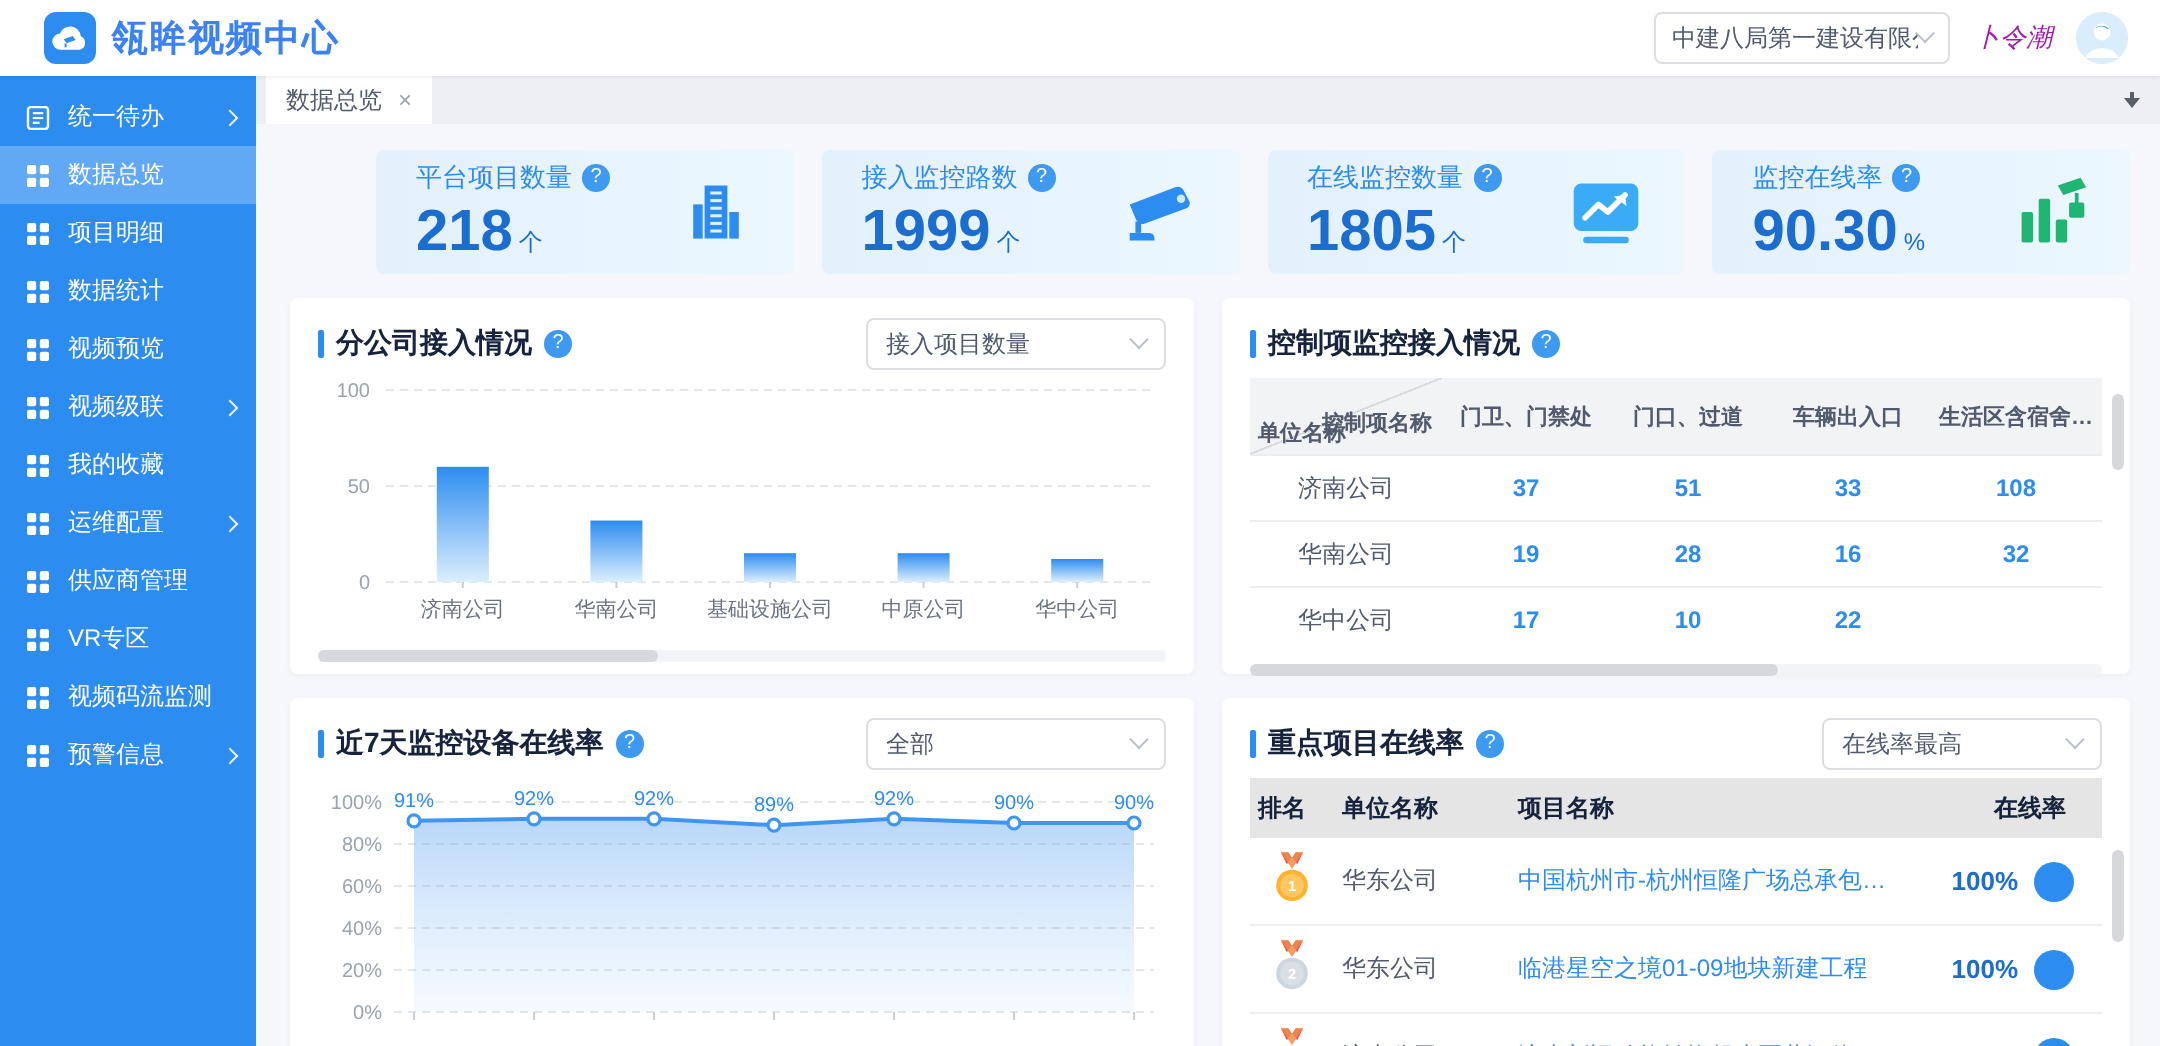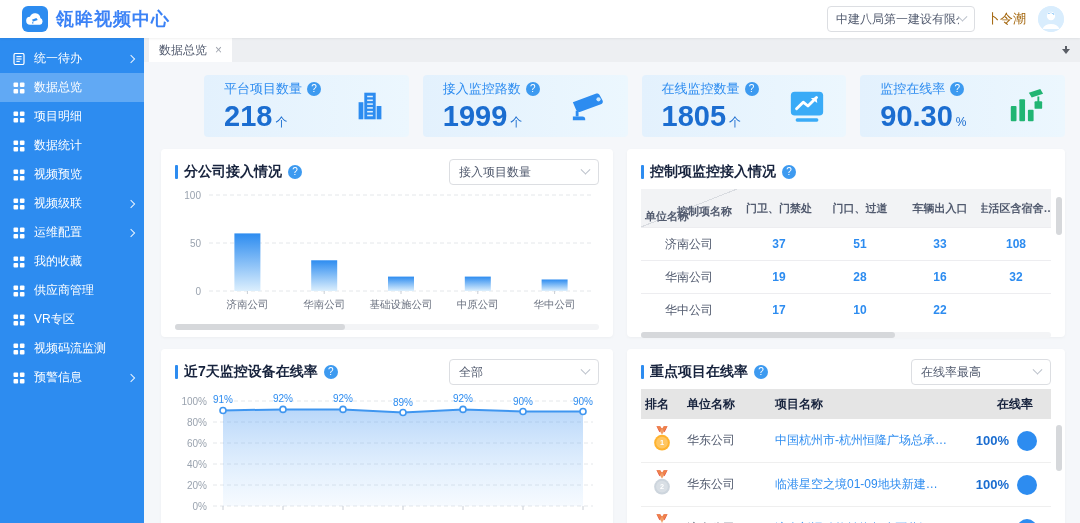--- a/index.html
+++ b/index.html
@@ -11,27 +11,27 @@
          box-shadow:0 1px 2px rgba(0,0,0,.06); position:relative; z-index:5; }
   .logo { width:26px; height:26px; border-radius:6px; background:#2d8cf0; margin-left:6px;
           display:flex; align-items:center; justify-content:center; }
   .app-title { font-size:18px; font-weight:bold; color:#3b82f6; margin-left:8px; letter-spacing:1px; }
   .hdr-right { margin-left:auto; display:flex; align-items:center; gap:12px; }
   .org-select { width:148px; height:26px; border:1px solid #dcdee2; border-radius:4px; background:#fff;
     display:flex; align-items:center; padding:0 8px; font-size:12px; color:#515a6e; cursor:pointer; }
   .org-select .val { flex:1; white-space:nowrap; overflow:hidden; }
   .chev-down { width:7px; height:7px; border-right:1.5px solid #b9bfc9; border-bottom:1.5px solid #b9bfc9;
     transform:rotate(45deg) translate(-2px,-2px); flex:none; }
-  .username { font-size:13px; color:#a16207; }
+  .username { font-size:13px; color:#a21caf;font-style:italic; }
   .avatar { width:26px; height:26px; border-radius:50%; background:#dbeefe; overflow:hidden;
     display:flex; align-items:center; justify-content:center; }
 
   
   .body { display:flex; height:485px; }
-  .sidebar { width:144px; background:#2d8cf0; padding-top:6px; flex:none; }
+  .sidebar { width:128px; background:#2d8cf0; padding-top:6px; flex:none; }
   .side-item { height:29px; display:flex; align-items:center; padding:0 10px 0 13px;
     color:#fff; font-size:12px; cursor:pointer; }
   .side-item.active { background:rgba(255,255,255,.25); }
   .side-item .s-ico { width:12px; height:12px; margin-right:9px; flex:none; display:flex; }
   .side-item .lbl { flex:1; white-space:nowrap; overflow:hidden; }
   .side-arrow { width:6px; height:6px; border-right:1.3px solid rgba(255,255,255,.9);
     border-bottom:1.3px solid rgba(255,255,255,.9); transform:rotate(-45deg); flex:none; }
 
   main { flex:1; min-width:0; display:flex; flex-direction:column; }
   .tabbar { height:24px; background:#edeff2; display:flex; align-items:center; padding-right:10px; }
@@ -219,35 +219,35 @@
         <span class="s-ico">
           <svg width="12" height="12" viewBox="0 0 12 12">
             <g fill="#fff">
               <rect x="0.5" y="0.5" width="4.6" height="4.6" rx="1"></rect>
               <rect x="6.9" y="0.5" width="4.6" height="4.6" rx="1"></rect>
               <rect x="0.5" y="6.9" width="4.6" height="4.6" rx="1"></rect>
               <rect x="6.9" y="6.9" width="4.6" height="4.6" rx="1"></rect>
             </g>
           </svg>
         </span>
+        <span class="lbl">我的收藏</span>
+      </div>
+      <div class="side-item">
+        <span class="s-ico">
+          <svg width="12" height="12" viewBox="0 0 12 12">
+            <g fill="#fff">
+              <rect x="0.5" y="0.5" width="4.6" height="4.6" rx="1"></rect>
+              <rect x="6.9" y="0.5" width="4.6" height="4.6" rx="1"></rect>
+              <rect x="0.5" y="6.9" width="4.6" height="4.6" rx="1"></rect>
+              <rect x="6.9" y="6.9" width="4.6" height="4.6" rx="1"></rect>
+            </g>
+          </svg>
+        </span>
         <span class="lbl">运维配置</span>
         <span class="side-arrow"></span>
-      </div>
-      <div class="side-item">
-        <span class="s-ico">
-          <svg width="12" height="12" viewBox="0 0 12 12">
-            <g fill="#fff">
-              <rect x="0.5" y="0.5" width="4.6" height="4.6" rx="1"></rect>
-              <rect x="6.9" y="0.5" width="4.6" height="4.6" rx="1"></rect>
-              <rect x="0.5" y="6.9" width="4.6" height="4.6" rx="1"></rect>
-              <rect x="6.9" y="6.9" width="4.6" height="4.6" rx="1"></rect>
-            </g>
-          </svg>
-        </span>
-        <span class="lbl">我的收藏</span>
       </div>
       <div class="side-item">
         <span class="s-ico">
           <svg width="12" height="12" viewBox="0 0 12 12">
             <g fill="#fff">
               <rect x="0.5" y="0.5" width="4.6" height="4.6" rx="1"></rect>
               <rect x="6.9" y="0.5" width="4.6" height="4.6" rx="1"></rect>
               <rect x="0.5" y="6.9" width="4.6" height="4.6" rx="1"></rect>
               <rect x="6.9" y="6.9" width="4.6" height="4.6" rx="1"></rect>
             </g>

